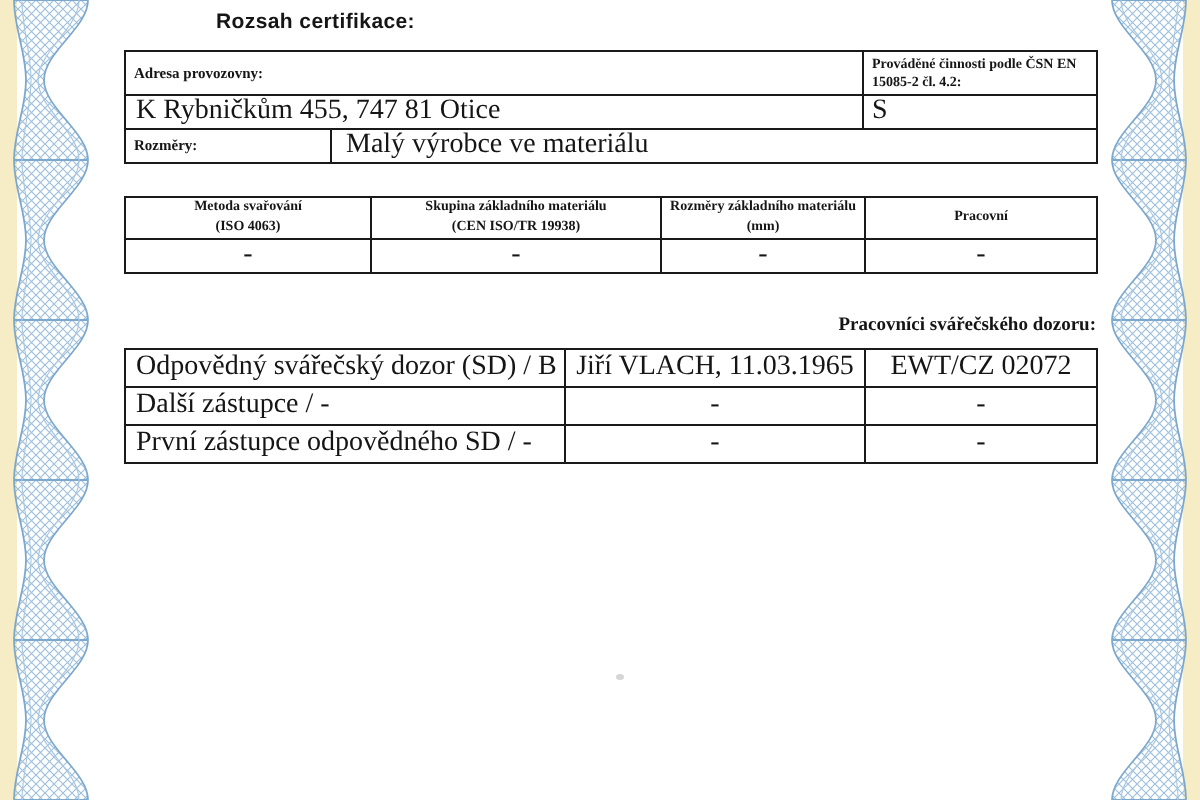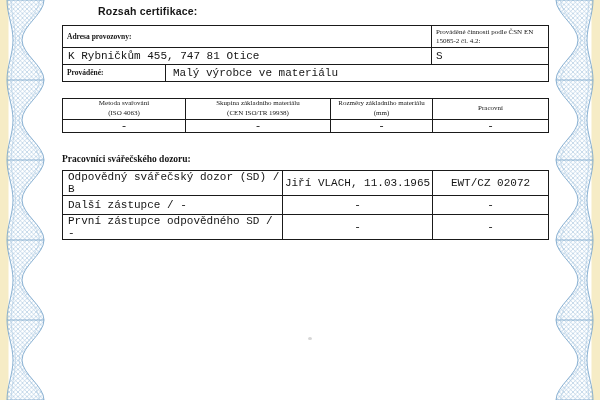--- a/index.html
+++ b/index.html
@@ -3,37 +3,37 @@
 <meta charset="utf-8">
 <style>
   html,body{margin:0;padding:0;}
   .stage{
     position:relative;width:600px;height:400px;background:#ffffff;
     overflow:hidden;font-family:"Liberation Sans",sans-serif;color:#151515;
   }
   .gsvg{position:absolute;left:0;top:0;}
   .doc{position:absolute;left:62px;top:0;width:486px;}
   .title-sans{
-    margin:5px 0 0 4px;
+    margin:5px 0 0 14px;
     font-family:"Liberation Sans",sans-serif;font-weight:bold;font-size:10.5px;
     letter-spacing:.2px;
     padding-left:32px;
   }
   .title-serif{
     margin:21px 0 4px 0;
-    font-family:"Liberation Serif",serif;font-weight:bold;font-size:9.5px;
+    font-family:"Liberation Serif",serif;font-weight:bold;font-size:9.5px;text-align:right;
   }
   table.tbl{border-collapse:collapse;table-layout:fixed;width:486px;}
   .t1{margin-top:8px;}
   .t2{margin-top:16px;}
   .t3{margin-top:6px;}
   td{border:1px solid #1a1a1a;padding:0;vertical-align:middle;overflow:hidden;}
   .hdr{font-family:"Liberation Serif",serif;font-weight:bold;font-size:7.5px;}
-  .hdr-sm{font-family:"Liberation Serif",serif;font-weight:normal;font-size:7px;line-height:1.35;}
-  .val{font-family:Liberation Mono, monospace;font-size:11px;}
+  .hdr-sm{font-family:"Liberation Serif",serif;font-weight:bold;font-size:7px;line-height:1.35;}
+  .val{font-family:Liberation Serif, serif;font-size:14px;}
   .ctr{text-align:center;}
   .pl4{padding-left:4px;}
   .pl5{padding-left:5px;}
   .pl7{padding-left:7px;}
   .pr3{padding-right:3px;}
   .vtop{vertical-align:top;padding-top:2px;}
   .nowrap{white-space:nowrap;}
   tr.r18{height:18px;} tr.r17{height:17px;}
   tr.rh2{height:21px;} tr.r12{height:12px;}
   tr.rh3{height:13px;} tr.r19{height:19px;}
@@ -76,21 +76,21 @@
       <tbody>
         <tr class="r18">
           <td colspan="2" class="hdr pl4">Adresa provozovny:</td>
           <td class="hdr-sm pl4 pr3 vtop">Prováděné činnosti podle ČSN EN 15085-2 čl. 4.2:</td>
         </tr>
         <tr class="r17">
           <td colspan="2" class="val pl5">K Rybničkům 455, 747 81 Otice</td>
           <td class="val pl4">S</td>
         </tr>
         <tr class="r17">
-          <td class="hdr pl4">Prováděné:</td>
+          <td class="hdr pl4">Rozměry:</td>
           <td colspan="2" class="val pl7">Malý výrobce ve materiálu</td>
         </tr>
       </tbody>
     </table>
 
     <table class="tbl t2">
       <colgroup>
           <col style="width:123px">
           <col style="width:145px">
           <col style="width:102px">

